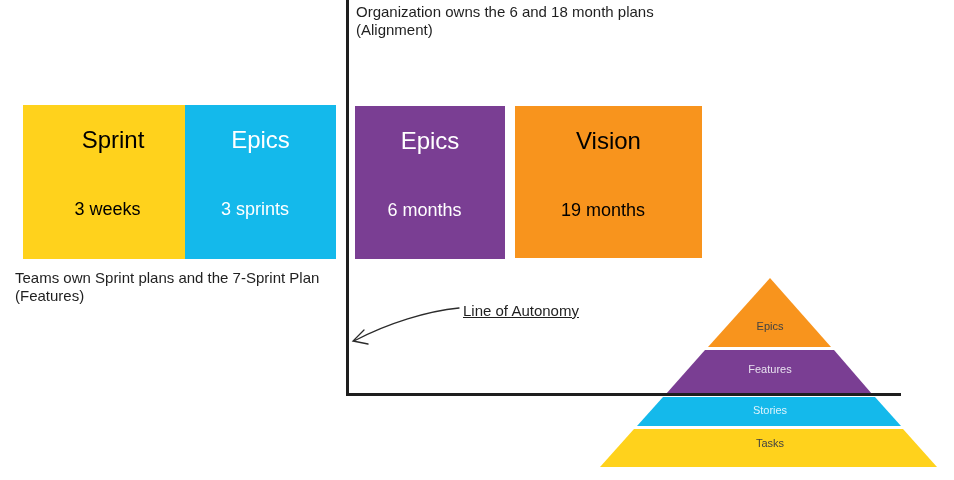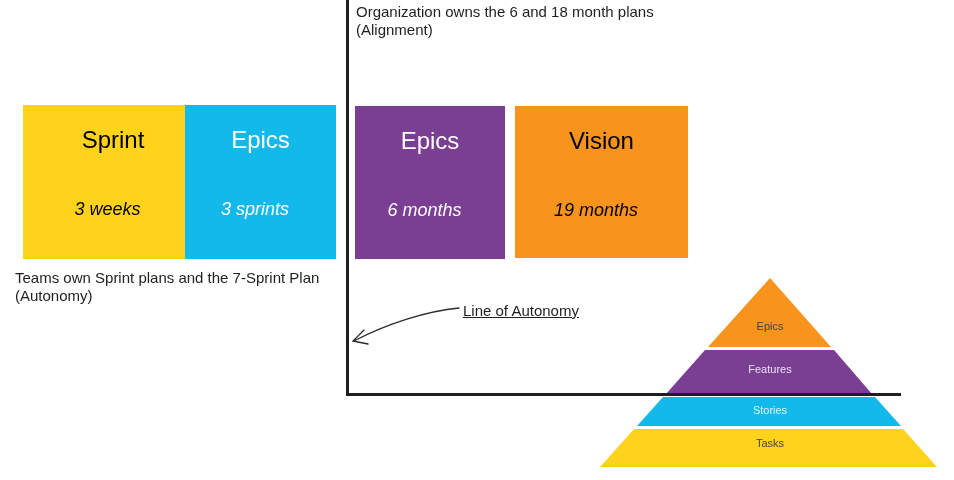--- a/index.html
+++ b/index.html
@@ -11,23 +11,23 @@
   .pyramid-svg { z-index:1; }
   .arrow-svg  { z-index:4; }
 
   .vline { position:absolute; left:346px; top:0;    width:3px;  height:396px; background:#1e1e1e; z-index:3; }
   .hline { position:absolute; left:346px; top:393px; width:555px; height:3px;  background:#1e1e1e; z-index:3; }
 
   .box { position:absolute; top:105px; width:152px; height:154px; z-index:2; text-align:center; }
   .box-sprint { left:23px;padding-left:28px; }
   .box-plan   { left:185px; width:151px; }
   .box-season { left:355px; top:106px; width:150px; height:153px; }
-  .box-vision { left:515px; top:106px; width:173px; height:152px; }
+  .box-vision { left:515px; top:106px; width:187px; height:152px; }
   .box-title    { position:absolute; top:20px; left:0; right:0; font-size:24px; line-height:30px; }
-  .box-subtitle { position:absolute; top:93px; left:0; right:11px; font-size:18px; line-height:22px;font-style:italic; }
+  .box-subtitle { position:absolute; top:93px; left:0; right:11px; font-size:18px; line-height:22px; }
 
   .note { position:absolute; font-size:15px; line-height:18px; z-index:5; }
   .note-alignment { left:356px; top:3px; }
   .note-autonomy  { left:15px;  top:269px; }
   .label-autonomy { position:absolute; left:463px; top:302px; font-size:15px; line-height:18px; z-index:5;text-decoration:underline; }
 
   .pyr-label { font-size:11px; font-family:"Liberation Sans", sans-serif; }
 </style>
 </head>
 <body>
@@ -69,21 +69,21 @@
     <div class="box-subtitle" style="color: rgb(0, 0, 0);">19 months</div>
   </div>
 
   <div class="note note-alignment">
     <div>Organization owns the 6 and 18 month plans</div>
     <div>(Alignment)</div>
   </div>
 
   <div class="note note-autonomy">
     <div>Teams own Sprint plans and the 7-Sprint Plan</div>
-    <div>(Autonomy)</div>
+    <div>(Features)</div>
   </div>
 
   <div class="label-autonomy">Line of Autonomy</div>
 
   <svg class="arrow-svg layer" viewBox="0 0 954 480">
     <path d="M459,308 C428,311 388,323 354,341 M368,344 L353,341 L364,330" fill="none" stroke="#2b2b2b" stroke-width="1.3" stroke-linecap="round"></path>
   </svg>
 
 </div>
 

